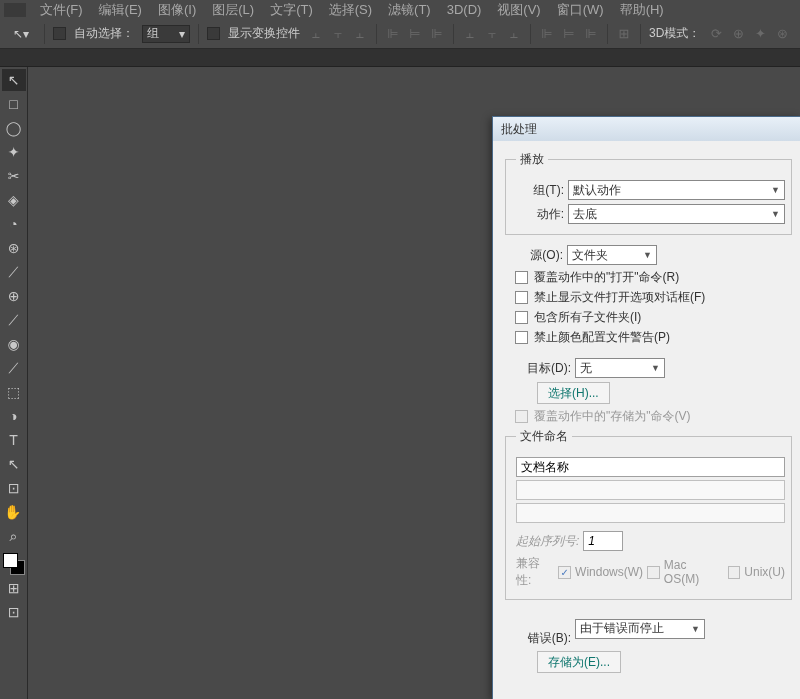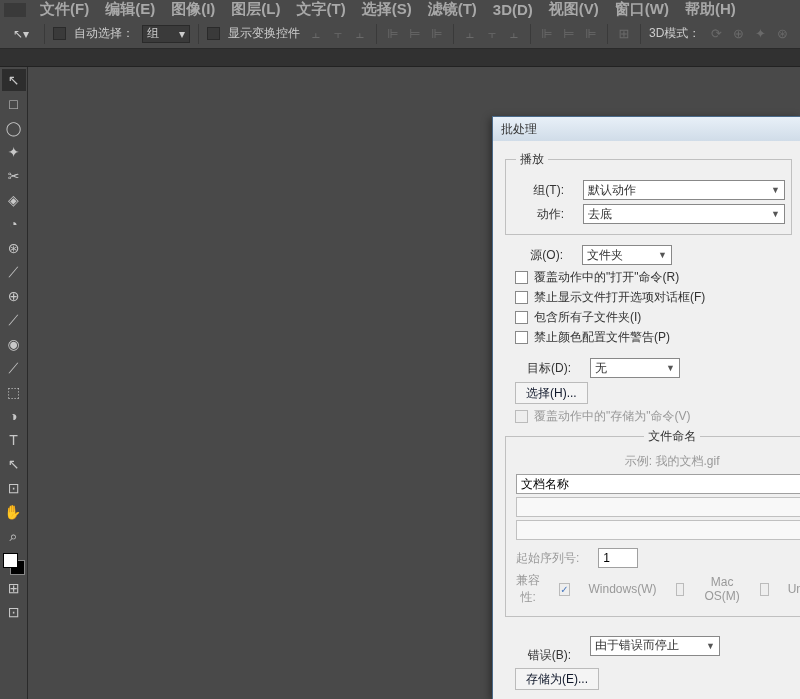--- a/index.html
+++ b/index.html
@@ -1,21 +1,21 @@
 <!DOCTYPE html>
 <html><head>
 <meta charset="utf-8">
 <style>
 * { margin:0; padding:0; box-sizing:border-box; font-family:"Microsoft YaHei",SimSun,sans-serif; font-size:12px; }
 body { background:#494949; width:800px; height:699px; overflow:hidden; position:relative; }
 
 
 .menubar { height:19px; background:#494949; display:flex; align-items:center; padding-left:4px; }
 .menubar .logo { width:22px; height:14px; background:#3a3a3a; margin-right:6px; }
-.menubar .menu-item { color:#a8a8a8; padding:0 8px; font-size:15px;font-weight:bold; }
+.menubar .menu-item { color:#a8a8a8; padding:0 8px; font-size:13px; }
 
 
 .optbar { height:30px; background:#494949; border-bottom:1px solid #2a2a2a; display:flex; align-items:center; padding-left:6px; gap:8px; }
 .optbar .arrow { width:30px; height:20px; display:flex; align-items:center; justify-content:center; color:#ccc; }
 .optbar .divider { width:1px; height:20px; background:#3a3a3a; }
 .optbar .chk { width:13px; height:13px; background:#3a3a3a; border:1px solid #2a2a2a; }
 .optbar .lbl { color:#ccc; font-size:12px; }
 .optbar .combo { width:48px; height:18px; background:#3a3a3a; border:1px solid #2a2a2a; color:#ccc; display:flex; align-items:center; justify-content:space-between; padding:0 4px; }
 .optbar .iconset { display:flex; gap:6px; }
 .optbar .ic { width:16px; height:16px; color:#6a6a6a; display:flex; align-items:center; justify-content:center; font-size:13px; }
@@ -34,26 +34,26 @@
 
 .canvas { position:absolute; left:28px; top:67px; right:0; bottom:0; background:#494949; }
 
 
 .dialog { position:absolute; left:492px; top:116px; width:308px; height:583px; background:#f0f0f0; border-left:1px solid #4a6a8a; border-top:1px solid #4a6a8a; box-shadow:-2px 2px 8px rgba(0,0,0,.4); }
 .dlg-title { height:24px; background:linear-gradient(#e8f0f8,#d0dce8); display:flex; align-items:center; padding-left:8px; color:#333; font-size:12px; }
 .dlg-body { padding:6px 0 0 4px; color:#333; }
 
 fieldset { border:1px solid #c0c0c0; margin:4px 8px 10px 8px; padding:8px 6px 6px 10px; position:relative; }
 legend { padding:0 4px; color:#333; font-size:12px; }
-.row { display:flex; align-items:center; margin:4px 0; gap:19px; }
+.row { display:flex; align-items:center; margin:4px 0; gap:4px; }
 .row .label { width:48px; text-align:right; }
 .combo2 { height:20px; background:#fff; border:1px solid #888; padding:0 4px; display:flex; align-items:center; justify-content:space-between; flex:1; }
 .combo2 .arr { font-size:9px; color:#555; }
 .btn { height:22px; background:#f4f4f4; border:1px solid #8a8a8a; padding:0 10px; display:inline-flex; align-items:center; }
-.btn.dis { color:#0f172a; border-color:#bbb; }
+.btn.dis { color:#0f766e; border-color:#bbb;margin-left:22px; }
 .chk2 { width:13px; height:13px; background:#fff; border:1px solid #888; display:inline-flex; align-items:center; justify-content:center; font-size:10px; color:#4a7abf; }
 .chk2.dis { background:#eee; border-color:#bbb; }
 .chkrow { display:flex; align-items:center; gap:6px; margin:3px 0; }
 .chkrow.dis { color:#999; }
 .input { height:20px; border:1px solid #a0a0a0; background:#fff; padding:0 4px; display:flex; align-items:center; color:#555; }
 .input.dis { color:#000000; }
 .muted { color:#999; }
 .blankrow { height:20px; border:1px solid #c0c0c0; background:#f8f8f8; margin:3px 0; }
 </style>
 </head>
@@ -212,27 +212,26 @@
     <div style="padding-left:18px; margin-top:4px;">
       <div class="btn dis">选择(H)...</div>
     </div>
     <div style="padding-left:18px; margin-top:4px;">
       <div class="chkrow dis">
           <div class="chk2 dis"></div>
           <span>覆盖动作中的"存储为"命令(V)</span>
         </div>
     </div>
 
-    <fieldset style="margin-top:2px;text-align:center;">
+    <fieldset style="margin-top:2px;">
       <legend>文件命名</legend>
-      <div class="muted">示例: 我的文档.gif</div>
       <div class="input dis" style="margin-top:4px;">文档名称</div>
       <div class="blankrow"></div>
       <div class="blankrow"></div>
-      <div class="row" style="margin-top:8px;">
+      <div class="row" style="margin-top:8px;font-style:italic;">
         <span class="muted">起始序列号:</span>
         <div class="input dis" style="width:40px;">1</div>
       </div>
       <div class="row" style="margin-top:4px;">
         <span class="muted">兼容性:</span>
         <div class="chk2 dis">✓</div>
           <span class="muted">Windows(W)</span>
         <div class="chk2 dis"></div>
           <span class="muted">Mac OS(M)</span>
         <div class="chk2 dis"></div>

